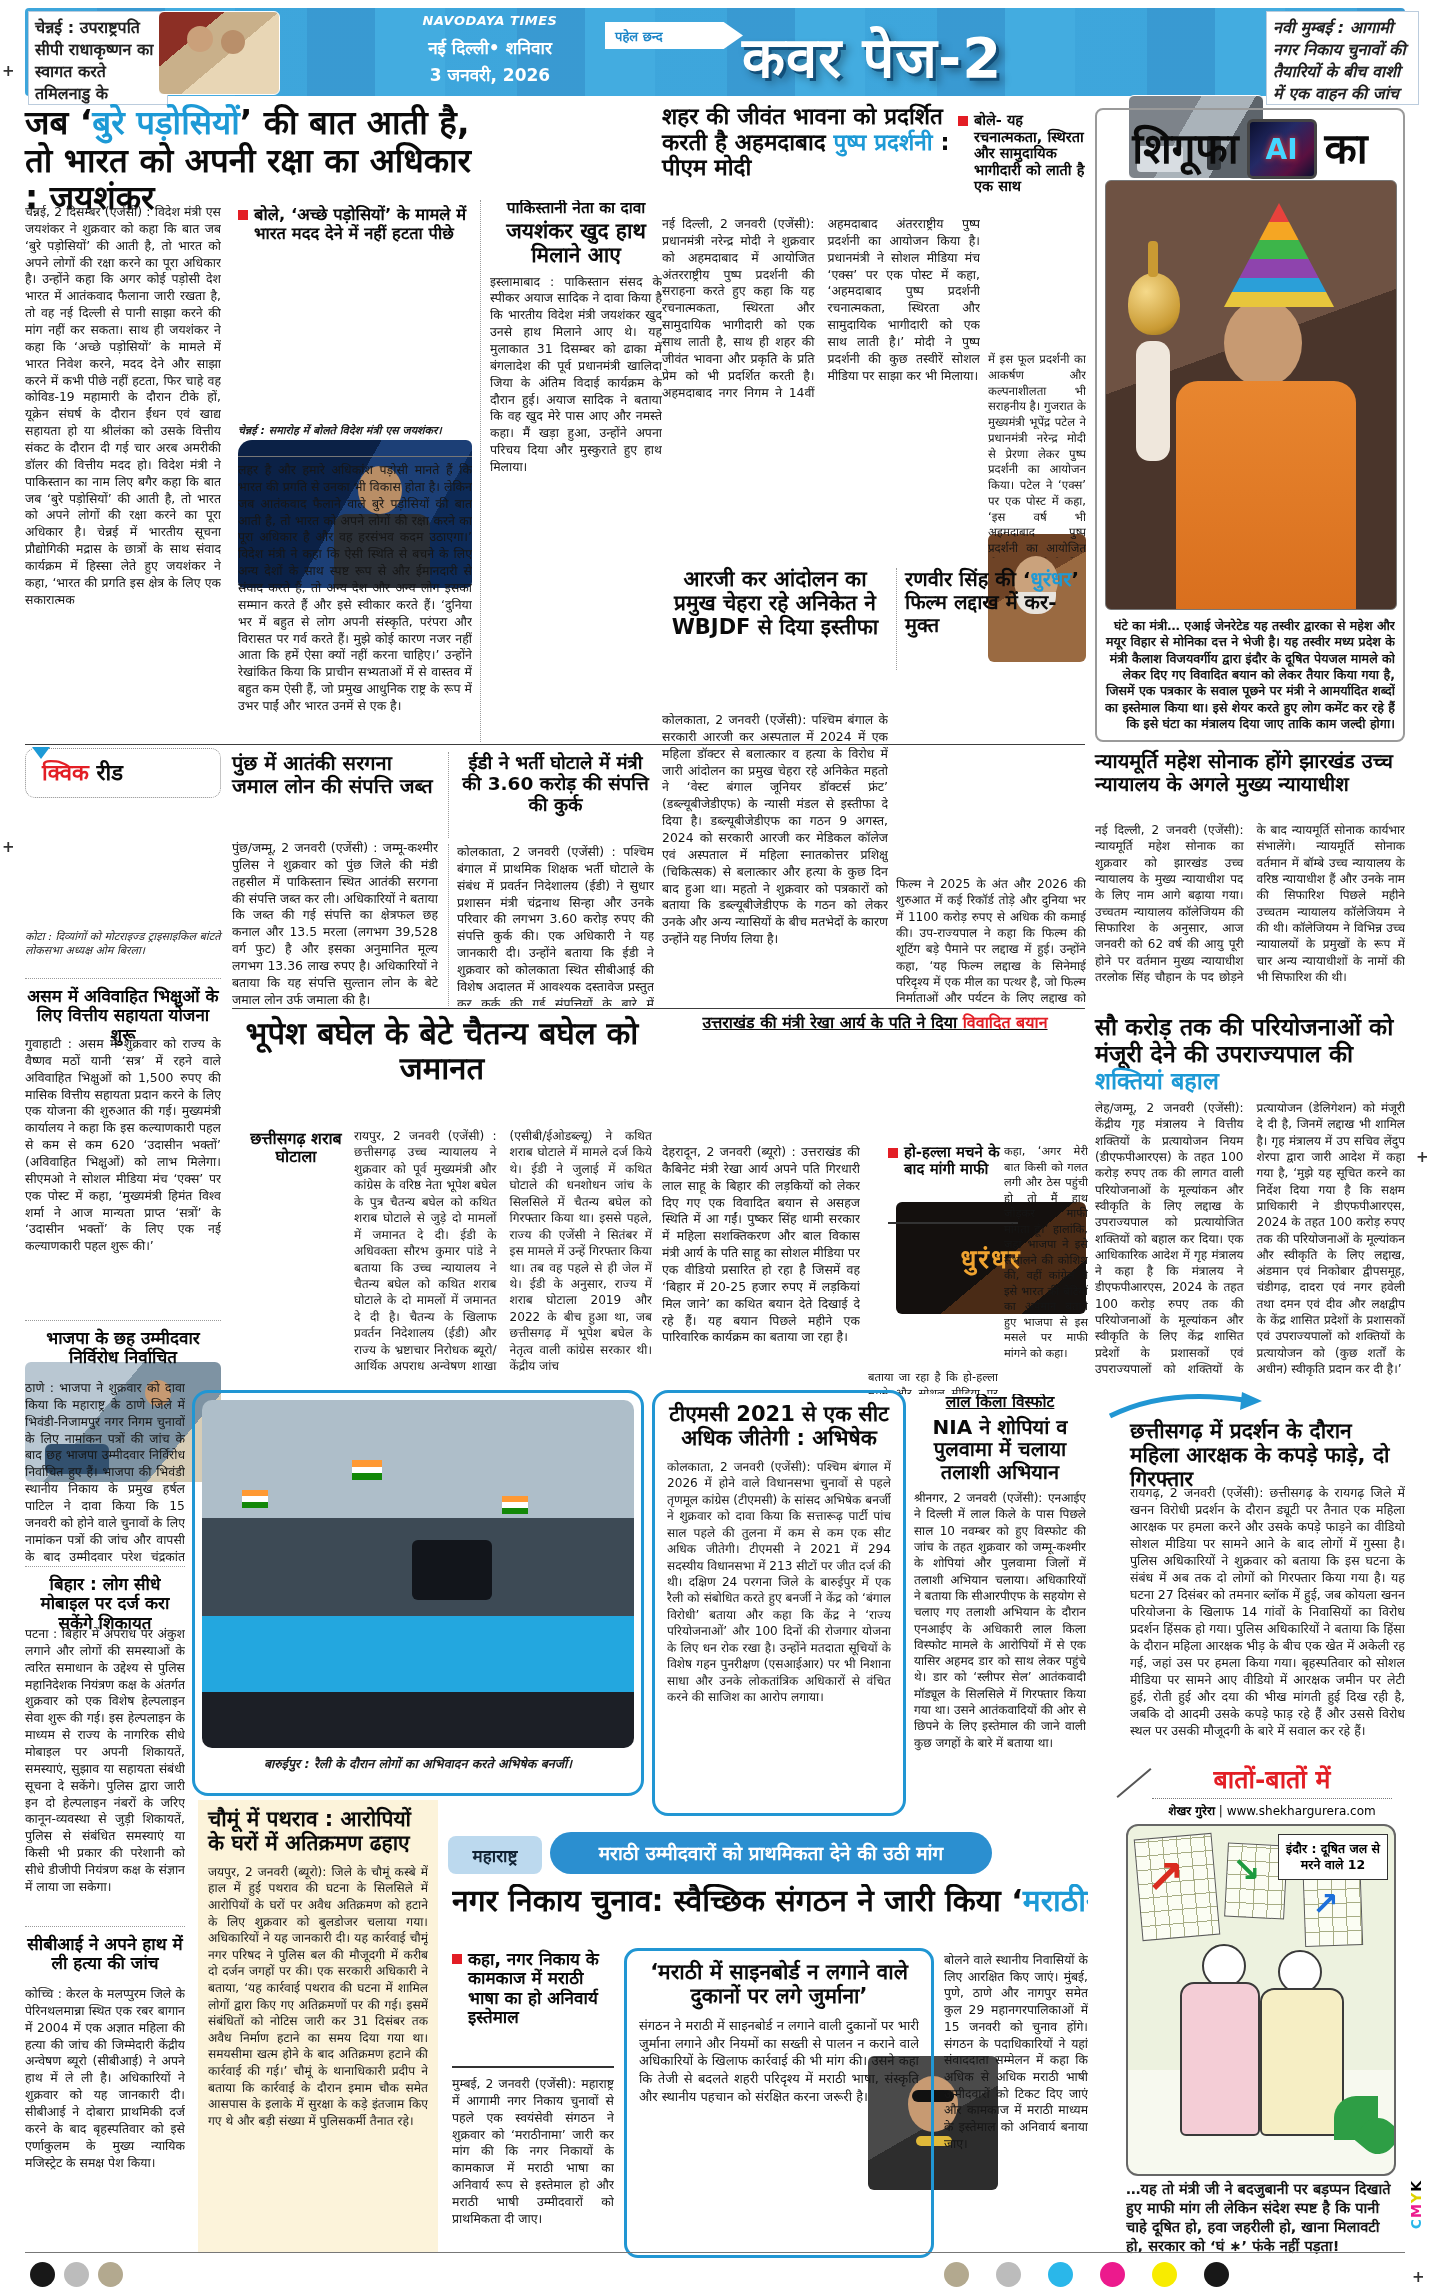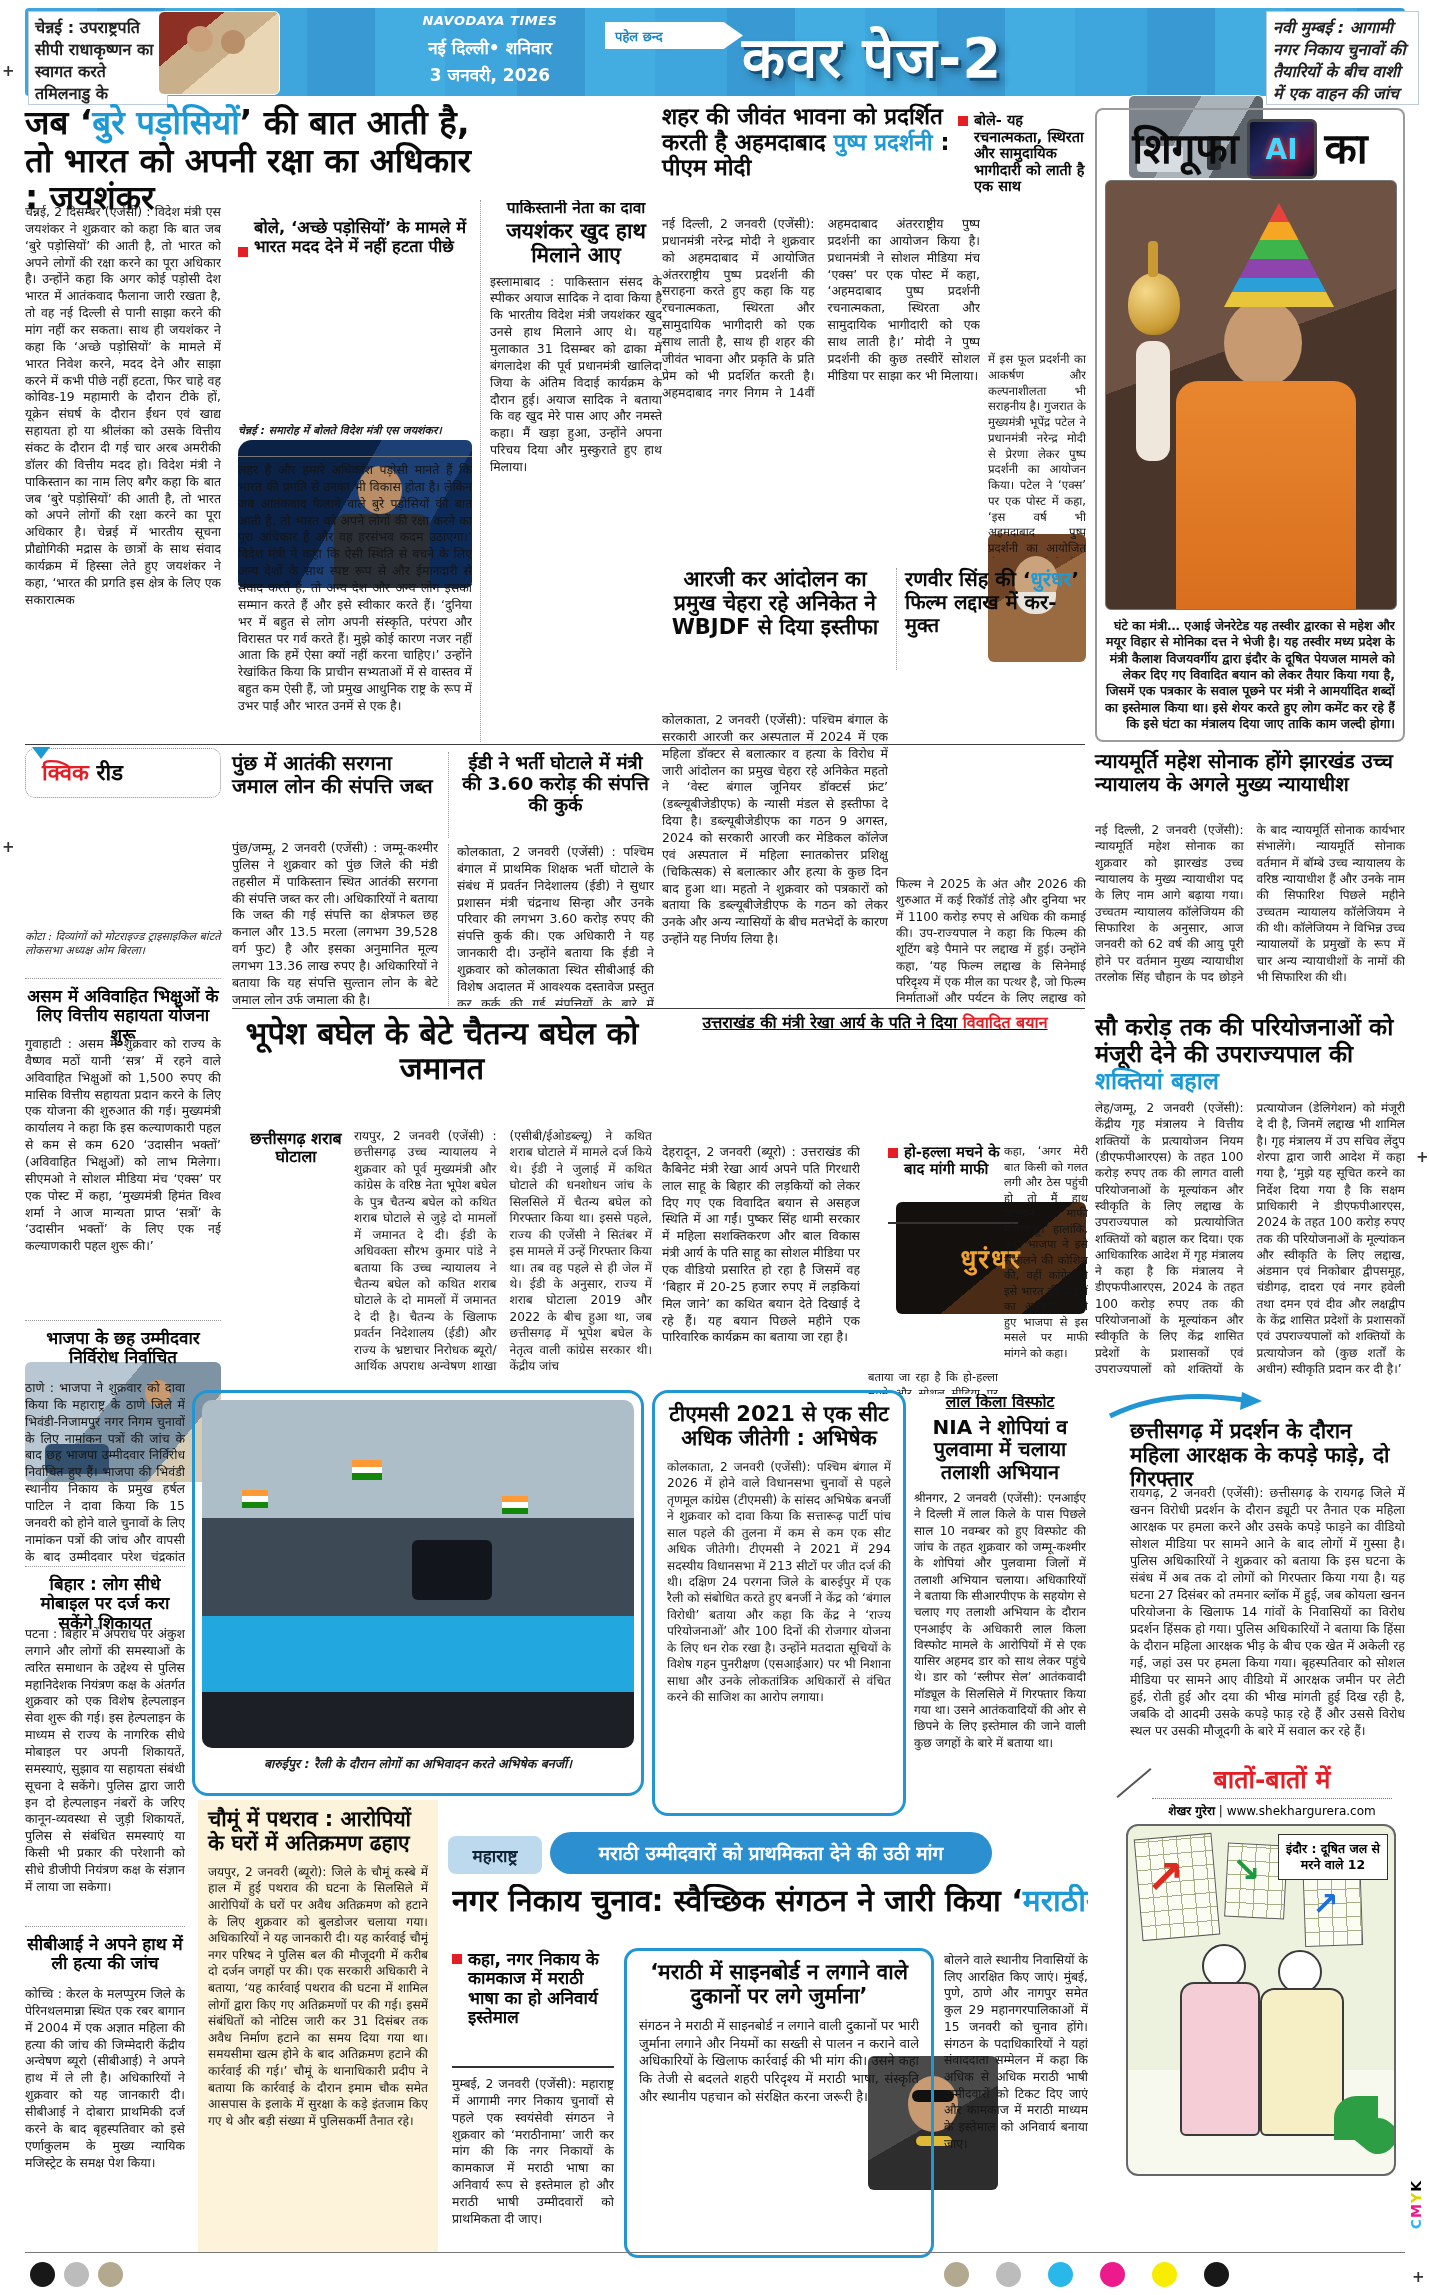--- a/index.html
+++ b/index.html
@@ -73,21 +73,21 @@
   <div class="abs ph-base" style="left:1128px;top:11px;width:134px;height:82px;background:linear-gradient(120deg,#7d838a 0 40%,#aab3ba 40% 70%,#5d646b 70% 100%);border:1px solid #fff;">
     <div class="abs" style="left:8px;bottom:6px;width:46px;height:26px;background:#d8dde2;border-radius:4px;"></div>
     <div class="abs" style="left:78px;bottom:8px;width:14px;height:34px;background:#33383d;border-radius:3px;"></div>
   </div>
   <div class="abs hd" style="left:25px;top:104px;width:452px;height:94px;font-size:33px;">
     <span>जब ‘</span><span class="blue">बुरे पड़ोसियों</span><span>’ की बात आती है, तो भारत को अपनी रक्षा का अधिकार : जयशंकर</span>
   </div>
 
   <div class="abs mast-cap" style="left:1266px;top:11px;width:139px;height:82px;overflow:hidden;font-style:italic;">नवी मुम्बई : आगामी नगर निकाय चुनावों की तैयारियों के बीच वाशी में एक वाहन की जांच करते सुरक्षाकर्मी और अन्य अधिकारी।</div>
   <div class="abs bt" style="left:25px;top:204px;width:196px;height:536px;">चेन्नई, 2 दिसम्बर (एजेंसी) : विदेश मंत्री एस जयशंकर ने शुक्रवार को कहा कि बात जब ‘बुरे पड़ोसियों’ की आती है, तो भारत को अपने लोगों की रक्षा करने का पूरा अधिकार है। उन्होंने कहा कि अगर कोई पड़ोसी देश भारत में आतंकवाद फैलाना जारी रखता है, तो वह नई दिल्ली से पानी साझा करने की मांग नहीं कर सकता। साथ ही जयशंकर ने कहा कि ‘अच्छे पड़ोसियों’ के मामले में भारत निवेश करने, मदद देने और साझा करने में कभी पीछे नहीं हटता, फिर चाहे वह कोविड-19 महामारी के दौरान टीके हों, यूक्रेन संघर्ष के दौरान ईंधन एवं खाद्य सहायता हो या श्रीलंका को उसके वित्तीय संकट के दौरान दी गई चार अरब अमरीकी डॉलर की वित्तीय मदद हो। विदेश मंत्री ने पाकिस्तान का नाम लिए बगैर कहा कि बात जब ‘बुरे पड़ोसियों’ की आती है, तो भारत को अपने लोगों की रक्षा करने का पूरा अधिकार है। चेन्नई में भारतीय सूचना प्रौद्योगिकी मद्रास के छात्रों के साथ संवाद कार्यक्रम में हिस्सा लेते हुए जयशंकर ने कहा, ‘भारत की प्रगति इस क्षेत्र के लिए एक सकारात्मक</div>
-  <div class="abs" style="left:238px;top:195px;width:234px;height:62px;display:flex;align-items:flex-end;">
+  <div class="abs" style="left:238px;top:206px;width:234px;height:62px;display:flex;">
     <span class="rs"></span>
     <span class="hd" style="font-size:16.5px;">बोले, ‘अच्छे पड़ोसियों’ के मामले में भारत मदद देने में नहीं हटता पीछे</span>
   </div>
   <div class="abs ph-base" style="left:238px;top:272px;width:234px;height:148px;background:linear-gradient(120deg,#0b2146 0 45%,#1c3f76 45% 75%,#0d2a57 75% 100%);border-radius:14px 6px 6px 6px;">
     <div class="face" style="left:120px;top:26px;width:44px;height:48px;background:#b98e66;"></div>
     <div class="abs" style="left:96px;top:74px;width:96px;height:74px;background:#2a2f36;border-radius:12px 12px 0 0;"></div>
   </div>
   <div class="abs cap" style="left:238px;top:424px;width:234px;height:32px;font-style:italic;font-weight:700;border-bottom:1px solid #777;">चेन्नई : समारोह में बोलते विदेश मंत्री एस जयशंकर।</div>
   <div class="abs bt" style="left:238px;top:462px;width:234px;height:278px;">लहर है और हमारे अधिकांश पड़ोसी मानते हैं कि भारत की प्रगति से उनका भी विकास होता है। लेकिन जब आतंकवाद फैलाने वाले बुरे पड़ोसियों की बात आती है, तो भारत को अपने लोगों की रक्षा करने का पूरा अधिकार है और वह हरसंभव कदम उठाएगा।’ विदेश मंत्री ने कहा कि ऐसी स्थिति से बचने के लिए अन्य देशों के साथ स्पष्ट रूप से और ईमानदारी से संवाद करते हैं, तो अन्य देश और अन्य लोग इसका सम्मान करते हैं और इसे स्वीकार करते हैं। ‘दुनिया भर में बहुत से लोग अपनी संस्कृति, परंपरा और विरासत पर गर्व करते हैं। मुझे कोई कारण नजर नहीं आता कि हमें ऐसा क्यों नहीं करना चाहिए।’ उन्होंने रेखांकित किया कि प्राचीन सभ्यताओं में से वास्तव में बहुत कम ऐसी हैं, जो प्रमुख आधुनिक राष्ट्र के रूप में उभर पाईं और भारत उनमें से एक है।</div>
 
@@ -265,20 +265,21 @@
       <div class="chart-card" style="left:176px;top:52px;width:56px;height:66px;transform:rotate(-2deg);"></div>
       <span class="arrowg" style="left:184px;top:62px;font-size:32px;color:#1d6fd9;">↗</span>
       <div class="abs ctr" style="left:150px;top:8px;width:108px;height:44px;background:#fff;border:1.5px solid #333;font-weight:700;font-size:12.5px;line-height:1.25;display:flex;align-items:center;justify-content:center;">इंदौर : दूषित जल से मरने वाले 12</div>
       <div class="fig-head" style="left:74px;top:118px;width:40px;height:40px;"></div>
       <div class="fig-body" style="left:52px;top:156px;width:76px;height:150px;background:#f4cdd6;"></div>
       <div class="fig-head" style="left:150px;top:124px;width:40px;height:40px;"></div>
       <div class="fig-body" style="left:132px;top:162px;width:80px;height:144px;background:#f6eec4;"></div>
       <div class="leaf" style="left:206px;top:270px;width:44px;height:44px;"></div>
       <div class="leaf" style="left:232px;top:292px;width:36px;height:36px;transform:rotate(40deg);"></div>
     </div>
+    <div class="bt" style="position:absolute;left:14px;top:414px;width:266px;height:86px;font-size:14.6px;font-weight:700;line-height:1.3;text-align:left;">…यह तो मंत्री जी ने बदजुबानी पर बड़प्पन दिखाते हुए माफी मांग ली लेकिन संदेश स्पष्ट है कि पानी चाहे दूषित हो, हवा जहरीली हो, खाना मिलावटी हो, सरकार को ‘घं ∗’ फंके नहीं पड़ता!</div>
   </div>
 
   <div class="abs rule" style="left:25px;top:2252px;width:1380px;background:#777;"></div>
   <div class="dot" style="left:30px;top:2262px;background:#181818;"></div>
   <div class="dot" style="left:64px;top:2262px;background:#bcbcbc;"></div>
   <div class="dot" style="left:98px;top:2262px;background:#b3a98f;"></div>
   <div class="dot" style="left:944px;top:2262px;background:#b3a98f;"></div>
   <div class="dot" style="left:996px;top:2262px;background:#bcbcbc;"></div>
   <div class="dot" style="left:1048px;top:2262px;background:#2ab7ea;"></div>
   <div class="dot" style="left:1100px;top:2262px;background:#ec1a8d;"></div>

